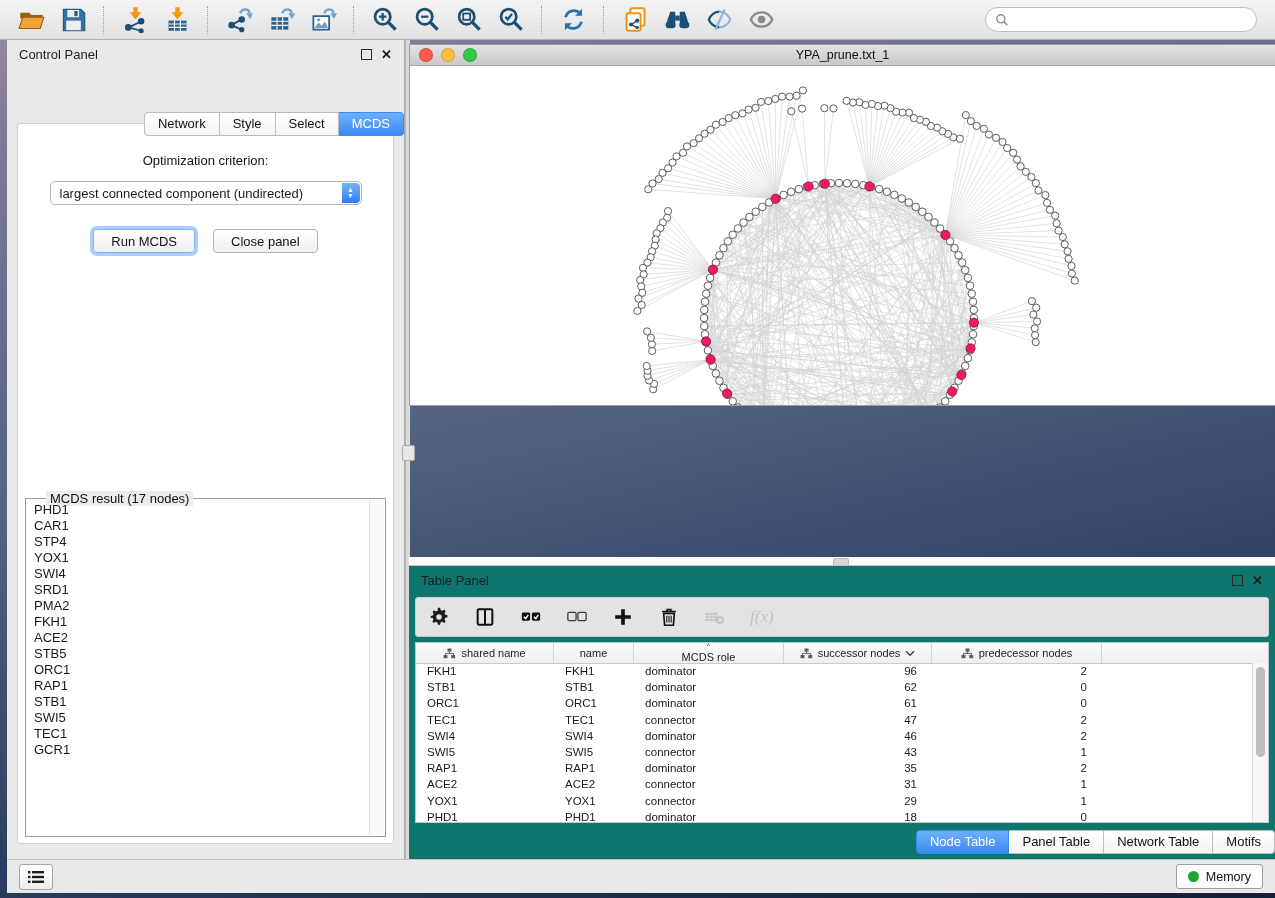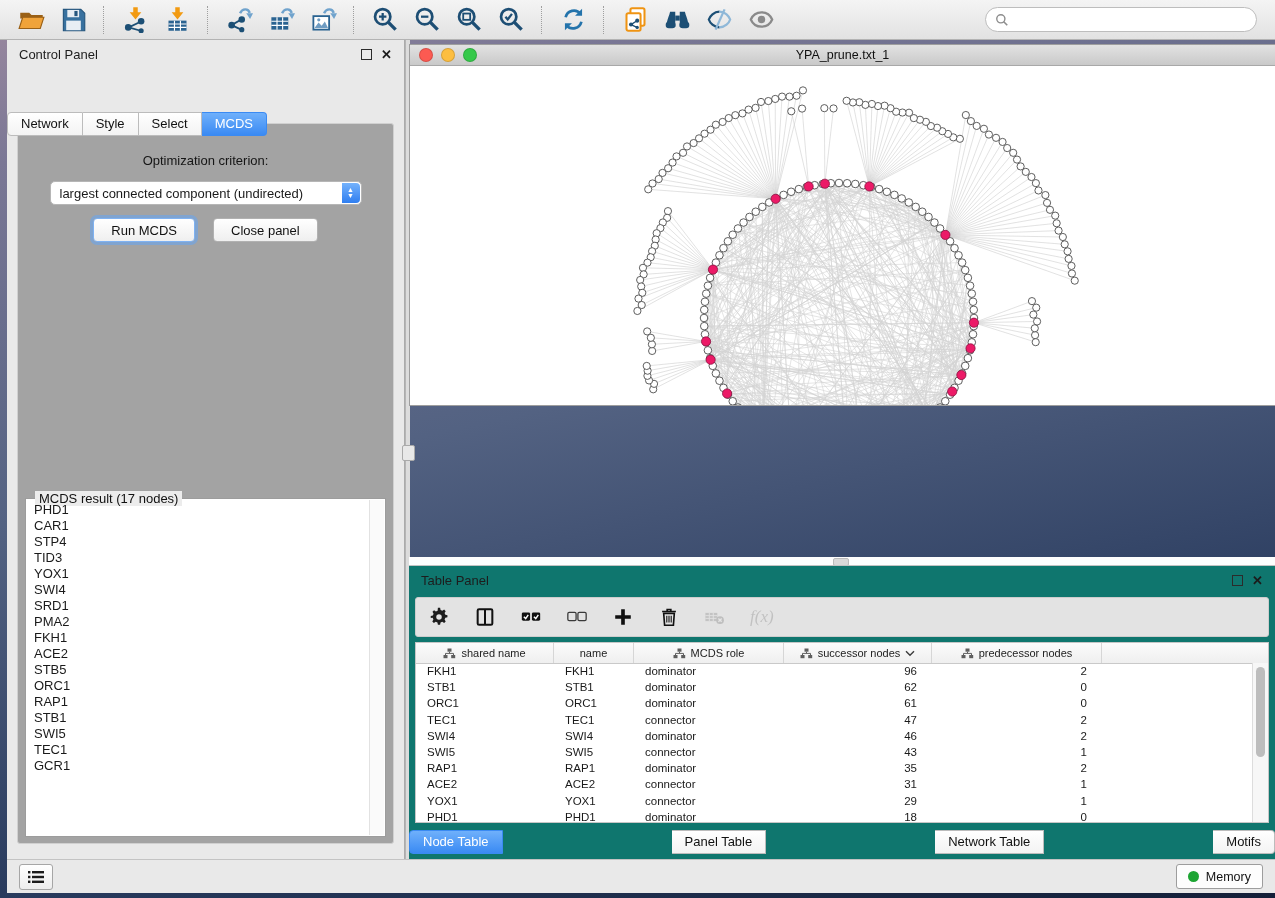--- a/index.html
+++ b/index.html
@@ -16,40 +16,40 @@
   .search{margin-left:auto;margin-right:8px;width:272px;height:25px;background:#fff;border:1px solid #bdbdbd;
           border-radius:13px;display:flex;align-items:center;padding:0 9px;box-sizing:border-box}
   .search input{border:none;outline:none;flex:1;font-size:12px;background:transparent;font-family:inherit}
   
   .control-panel{position:absolute;left:7px;top:40px;width:398px;height:819px;background:#e9e9e9;
                  border-right:1px solid #ababab;box-sizing:border-box}
   .panel-header{height:28px;display:flex;align-items:center;padding:0 12px;font-size:13px;color:#1d1d1d}
   .panel-ctls{margin-left:auto;display:flex;align-items:center;gap:9px}
   .ctl-float{width:9px;height:9px;border:1.5px solid #2b2b2b;display:inline-block}
   .ctl-x{font-size:13px;font-weight:bold;color:#1b1b1b;line-height:9px}
-  .cp-tabs{position:absolute;left:0;right:0;top:72px;display:flex;justify-content:flex-start;z-index:3}
+  .cp-tabs{position:absolute;left:0;right:0;top:72px;display:flex;justify-content:flex-end;z-index:3}
   .seg-btn{padding:0 13px;height:22px;line-height:22px;font-size:13px;background:linear-gradient(#ffffff,#f3f3f3);
            border:1px solid #bcbcbc;border-left:none;cursor:default;color:#111}
   .seg-btn:first-child{border-left:1px solid #bcbcbc;border-radius:4px 0 0 4px}
   .seg-btn:last-child{border-radius:0 4px 4px 0}
   .seg-btn.active{background:linear-gradient(#6fb0fb,#3a8af3);border-color:#3a8af3;color:#fff}
-  .cp-inner{position:absolute;left:10px;right:10px;top:83px;bottom:15px;background:#a3a3a3;
+  .cp-inner{position:absolute;left:10px;right:10px;top:83px;bottom:15px;background:#ffffff;
             border:1px solid #d0d0d0;border-radius:3px}
   .opt-label{margin-top:29px;text-align:center;font-size:13px;color:#151515}
   .cp-select{margin:13px auto 0;width:312px;height:24px;background:#fff;border:1px solid #b6b6b6;border-radius:5px;
              display:flex;align-items:center;font-size:13px;padding-left:9px;box-sizing:border-box;position:relative}
   .stepper{position:absolute;right:1px;top:1px;bottom:1px;width:18px;border-radius:0 4px 4px 0;
            background:linear-gradient(#74b2fc,#2f7ef0);color:#fff;display:flex;flex-direction:column;
            align-items:center;justify-content:center;font-size:7px;line-height:6px}
-  .btn-row{display:flex;justify-content:center;gap:18px;margin-top:13px}
+  .btn-row{display:flex;justify-content:center;gap:18px;margin-top:24px}
   .btn{height:24px;padding:0 17px;background:linear-gradient(#ffffff,#efefef);border:1px solid #b1b1b1;
        border-radius:4px;font-size:13px;font-family:inherit;color:#111}
   .btn.focused{box-shadow:0 0 0 3px rgba(100,165,245,.55);border-color:#7fb2f2}
   .mcds-box{position:absolute;left:7px;right:7px;top:374px;bottom:6px;background:#fff;border:1px solid #9c9c9c}
-  .mcds-legend{position:absolute;top:-8px;left:9px;background:#ececec;padding:0 4px;font-size:13px;color:#111}
+  .mcds-legend{position:absolute;top:-8px;left:20px;background:#ececec;padding:0 4px;font-size:13px;color:#111}
   .mcds-list{position:absolute;top:3px;left:0;right:16px;bottom:1px;overflow:hidden;font-size:13px;
              line-height:16px;padding-left:8px}
   .mcds-scroll{position:absolute;top:1px;bottom:1px;right:1px;width:14px;background:#fafafa;border-left:1px solid #e2e2e2}
   
   .v-split{position:absolute;left:405px;top:40px;width:4px;bottom:39px;background:#dcdcdc;border-left:1px solid #b5b5b5}
   .v-grip{position:absolute;top:405px;left:-4px;width:11px;height:14px;background:#e8e8e8;border:1px solid #aaa;border-radius:2px}
   .h-split{position:absolute;left:409px;right:0;top:557px;height:8px;background:#fdfdfd}
   .h-grip{position:absolute;left:424px;top:1px;width:14px;height:6px;background:#d9d9d9;border:1px solid #bbb;border-radius:2px}
   
   .net-win{position:absolute;left:409px;right:0;top:44px;height:362px;background:#fff;border:1px solid #9e9e9e;border-right:none;box-sizing:border-box}
@@ -69,21 +69,21 @@
   .tbl-wrap{position:absolute;left:6px;right:6px;top:76px;bottom:36px;background:#fff;border:1px solid #c6c6c6;overflow:hidden}
   .tbl-head{display:flex;height:20px;background:linear-gradient(#fbfbfb,#efefef);border-bottom:1px solid #c9c9c9;font-size:11px;color:#222}
   .th{display:flex;align-items:center;justify-content:center;gap:5px;border-right:1px solid #d6d6d6;box-sizing:border-box;height:100%}
   .tbl-body{position:absolute;top:20px;left:0;right:15px;bottom:0;font-size:11.5px;overflow:hidden}
   .tr{display:flex;height:16.2px;align-items:center}
   .td{box-sizing:border-box;white-space:nowrap;overflow:hidden}
   .td.left{padding-left:11px;text-align:left}
   .td.right{padding-right:15px;text-align:right}
   .tbl-scroll{position:absolute;top:20px;right:0;bottom:0;width:15px;background:#f7f7f7;border-left:1px solid #ddd}
   .thumb{position:absolute;top:4px;left:2.5px;width:9px;height:90px;background:#bdbdbd;border-radius:5px}
-  .tbl-tabs{position:absolute;left:0;right:0;bottom:5px;display:flex;justify-content:space-between}
+  .tbl-tabs{position:absolute;left:0;right:0;bottom:5px;display:flex;justify-content:flex-end}
   
   .status{position:absolute;left:7px;right:0;bottom:5px;height:34px;background:#e9e9e9;border-top:1px solid #c3c3c3;
           display:flex;align-items:center;padding:0 12px;box-sizing:border-box}
   .list-btn{width:32px;height:24px;background:linear-gradient(#fff,#ededed);border:1px solid #a6a6a6;border-radius:3px;
             display:flex;align-items:center;justify-content:center}
   .memory-btn{margin-left:auto;height:25px;background:#fdfdfd;border:1px solid #9d9d9d;border-radius:3px;
               display:flex;align-items:center;gap:7px;padding:0 11px;font-size:12.5px;font-family:inherit;color:#111}
   .dot{width:11px;height:11px;border-radius:50%;background:#1da533}
 </style>
 </head>
@@ -261,21 +261,20 @@
     <div class="btn-row">
       <button class="btn focused">Run MCDS</button>
       <button class="btn">Close panel</button>
     </div>
     <div class="mcds-box">
       <span class="mcds-legend">MCDS result (17 nodes)</span>
       <div class="mcds-list" id="mcds-list">
           <div>PHD1</div>
           <div>CAR1</div>
           <div>STP4</div>
-          <div>TID3</div>
           <div>YOX1</div>
           <div>SWI4</div>
           <div>SRD1</div>
           <div>PMA2</div>
           <div>FKH1</div>
           <div>ACE2</div>
           <div>STB5</div>
           <div>ORC1</div>
           <div>RAP1</div>
           <div>STB1</div>
@@ -1273,21 +1272,21 @@
             <rect x="4.5" y="0.5" width="4" height="3.2" fill="#5e5e5e"></rect>
             <rect x="0.5" y="7" width="4" height="3.2" fill="#5e5e5e"></rect>
             <rect x="8.2" y="7" width="4" height="3.2" fill="#5e5e5e"></rect>
             <path d="M6.5 3.7v1.7M2.5 7V5.4h8V7" stroke="#5e5e5e" fill="none"></path>
           </svg>
           <span>shared name</span>
         </div>
         <div class="th" style="width: 80px;">
           <span>name</span>
         </div>
-        <div class="th" style="width: 150px;">
+        <div class="th" style="width: 150px; flex-direction: column;">
           <svg width="13" height="11" viewBox="0 0 13 11">
             <rect x="4.5" y="0.5" width="4" height="3.2" fill="#5e5e5e"></rect>
             <rect x="0.5" y="7" width="4" height="3.2" fill="#5e5e5e"></rect>
             <rect x="8.2" y="7" width="4" height="3.2" fill="#5e5e5e"></rect>
             <path d="M6.5 3.7v1.7M2.5 7V5.4h8V7" stroke="#5e5e5e" fill="none"></path>
           </svg>
           <span>MCDS role</span>
         </div>
         <div class="th" style="width: 148px;">
           <svg width="13" height="11" viewBox="0 0 13 11">

